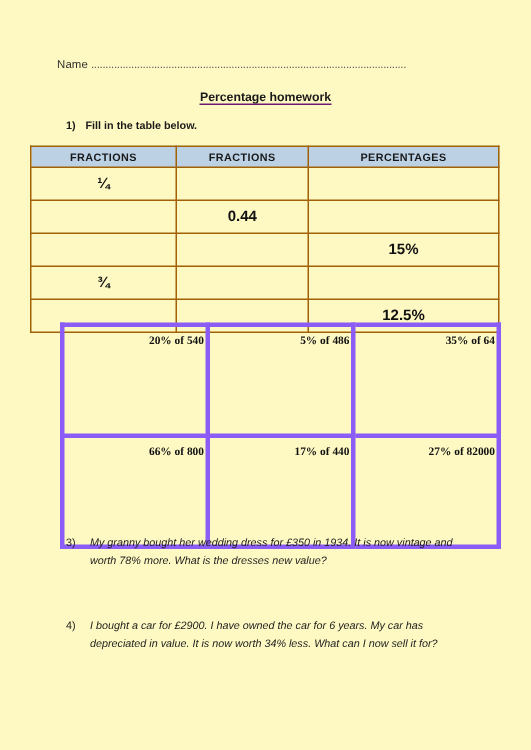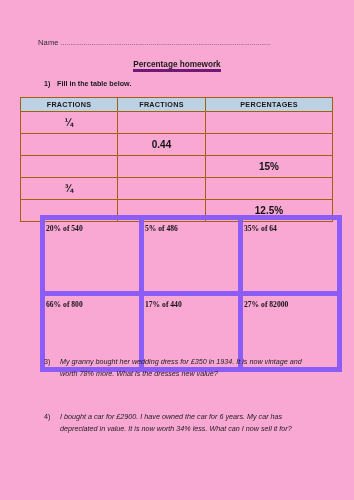--- a/index.html
+++ b/index.html
@@ -13,21 +13,21 @@
     position: relative;
     overflow: hidden;
     font-family: "Liberation Sans", sans-serif;
     color: #1a1a1a;
     -webkit-font-smoothing: antialiased;
   }
 
   .page {
     position: absolute;
     inset: 0;
-    background: #f9a8d4;
+    background: #fef9c3;
   }
 
   
   .name-row {
     position: absolute;
     left: 38px;
     top: 38px;
     width: 284px;
     display: flex;
     align-items: baseline;
@@ -53,21 +53,21 @@
     position: absolute;
     left: 0;
     right: 0;
     top: 60px;
     text-align: center;
     font-size: 8.2px;
     font-weight: bold;
     color: #1a1a1a;
   }
   .title span {
-    border-bottom: 3px solid #701a75;
+    border-bottom: 1px solid #701a75;
     padding-bottom: 0px;
   }
 
   
   .q-label {
     position: absolute;
     font-size: 7.2px;
     font-weight: bold;
     color: #1a1a1a;
     white-space: nowrap;
@@ -120,25 +120,25 @@
   .amt-grid {
     position: absolute;
     left: 40px;
     top: 215px;
     width: 276px;
     height: 133px;
     border-collapse: collapse;
     table-layout: fixed;
   }
   .amt-grid td {
-    border: 5px solid #8b5cf6;
+    border: 3px solid #8b5cf6;
     width: 92px;
     height: 66px;
     vertical-align: top;
-    text-align: left;
+    text-align: right;
     padding-top: 4px;
     font-family: "Liberation Serif", serif;
     font-size: 7.6px;
     font-weight: bold;
     color: #111;
   }
 
   
   .word-q {
     position: absolute;

